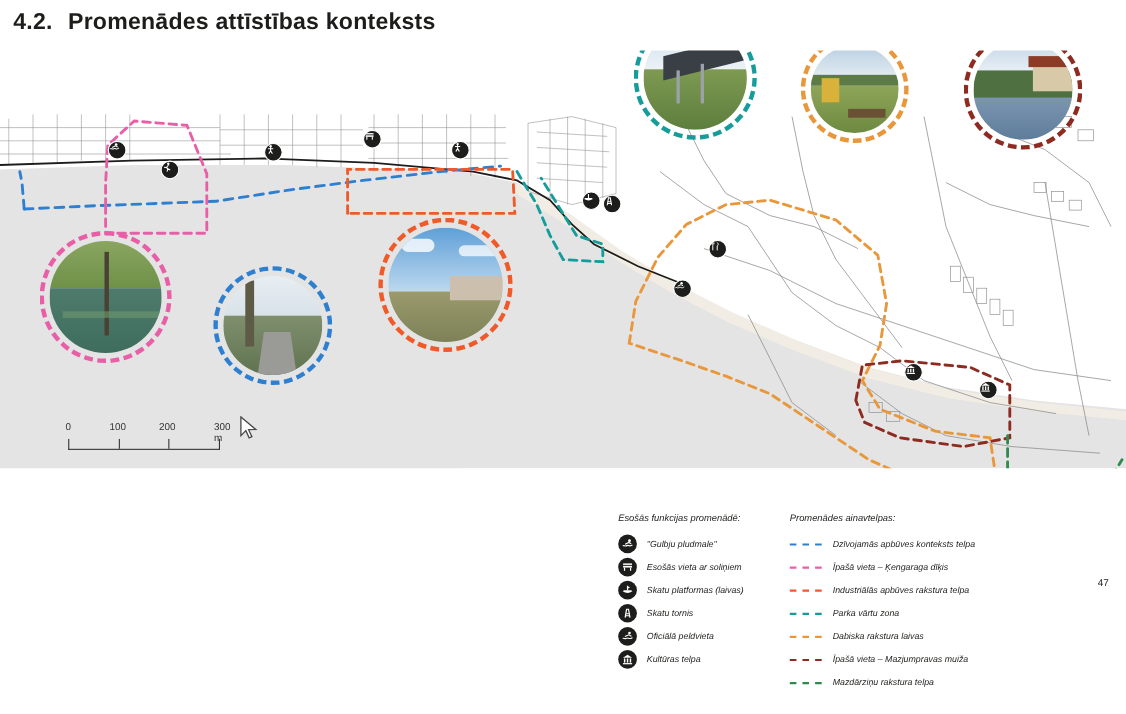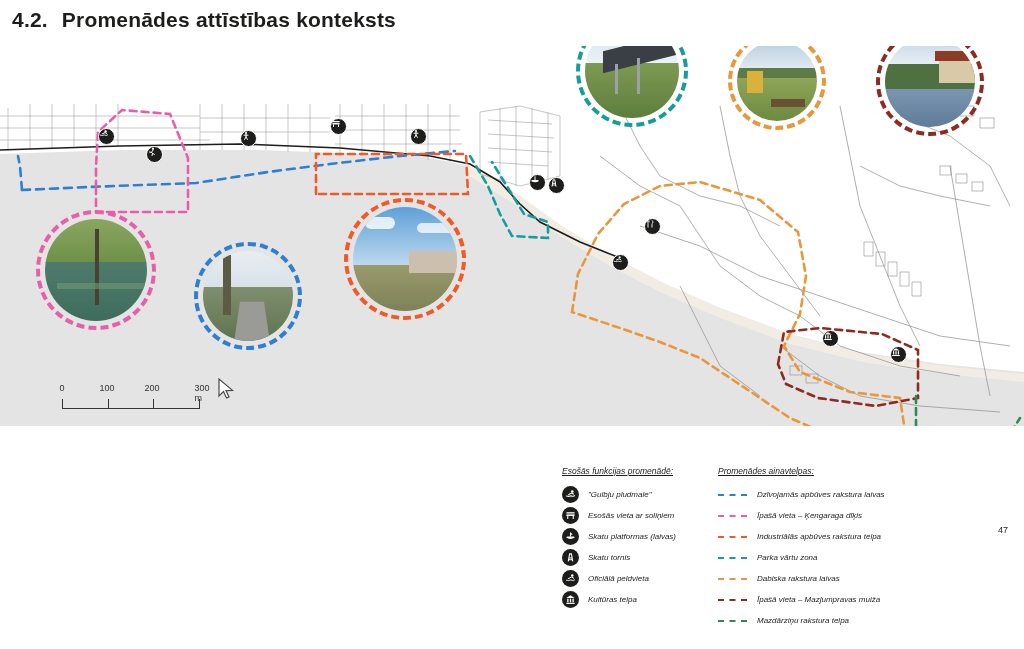--- a/index.html
+++ b/index.html
@@ -54,21 +54,21 @@
     border-right:1px solid #333;border-bottom:1px solid #333;
     margin-top:2px;
   }
   .scalebar .bar i{position:absolute;top:0;bottom:0;width:1px;background:#333;}
 
   .cursor{position:absolute;left:218px;top:378px;width:18px;height:22px;}
 
   
   .legend-left{position:absolute;left:562px;top:466px;width:190px;}
   .legend-right{position:absolute;left:718px;top:466px;width:300px;}
-  .legend-title{font-size:8.5px;font-style:italic;color:#1d1d1b;margin-bottom:8px;text-decoration:underline;}
+  .legend-title{font-size:8.5px;font-style:italic;color:#1d1d1b;margin-bottom:8px;}
   .legend-row{display:flex;align-items:center;height:21px;}
   .legend-row .txt{font-size:8px;font-style:italic;color:#1d1d1b;}
   .legend-left .legend-row .txt{margin-left:9px;}
   .icon-badge{
     width:17px;height:17px;border-radius:50%;background:#1d1d1b;
     display:flex;align-items:center;justify-content:center;flex:0 0 auto;
   }
   .icon-badge svg{display:block;}
 
   .dashline{width:29px;height:0;flex:0 0 auto;margin-right:10px;
@@ -386,21 +386,21 @@
       </div>
       <div class="txt">Kultūras telpa</div>
     </div>
   </div>
 
   <div class="legend-right">
     <div class="legend-title">Promenādes ainavtelpas:</div>
 
     <div class="legend-row">
       <span class="dashline" style="border-top-color:#2f7fd1"></span>
-      <span class="txt">Dzīvojamās apbūves rakstura laivas</span>
+      <span class="txt">Dzīvojamās apbūves konteksts telpa</span>
     </div>
     <div class="legend-row">
       <span class="dashline" style="border-top-color:#e85fa8"></span>
       <span class="txt">Īpašā vieta – Ķengaraga dīķis</span>
     </div>
     <div class="legend-row">
       <span class="dashline" style="border-top-color:#f05a28"></span>
       <span class="txt">Industriālās apbūves rakstura telpa</span>
     </div>
     <div class="legend-row">

